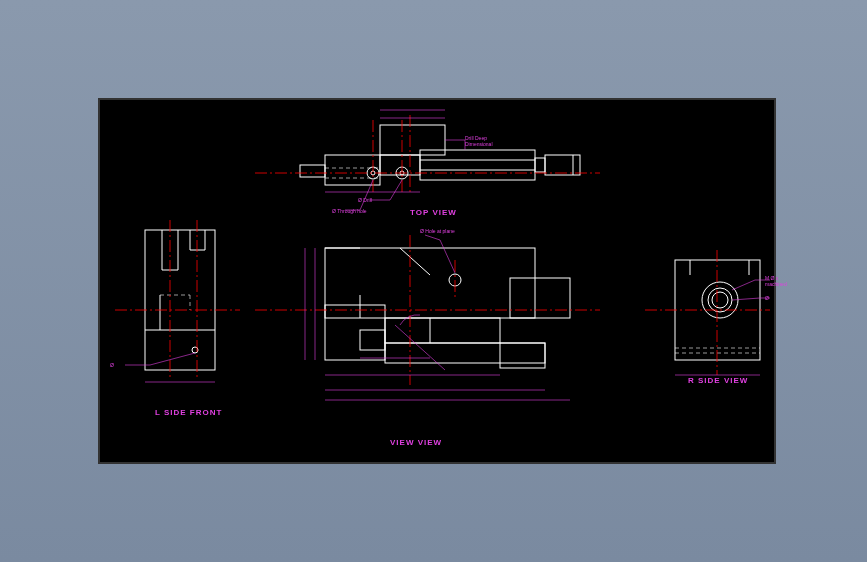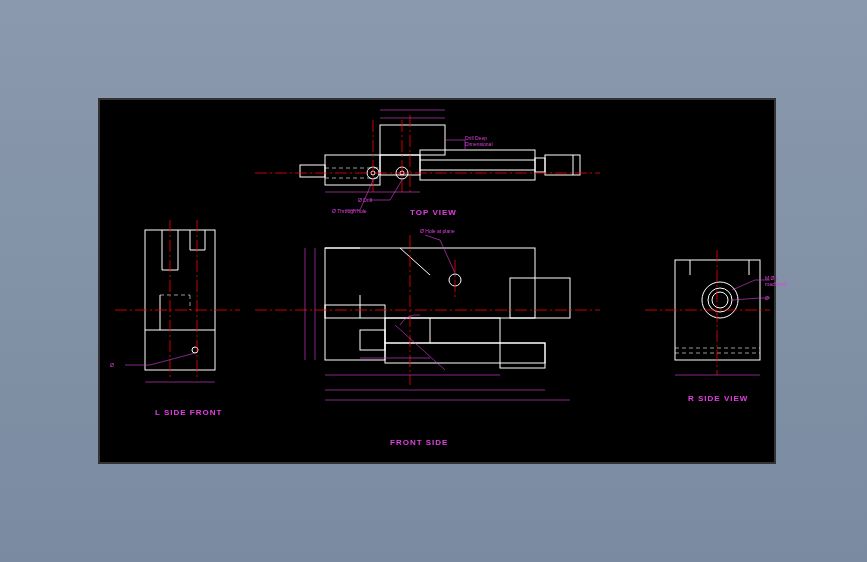--- a/index.html
+++ b/index.html
@@ -180,23 +180,23 @@
 
         <polyline class="leader" points="632,190 655,180 670,180"></polyline>
         <polyline class="leader" points="632,200 660,198 670,198"></polyline>
 
         <line class="dimline" x1="575" y1="275" x2="660" y2="275"></line>
       </g>
 
     </svg>
 
     <div class="view-label" style="left:310px; top:108px;">TOP VIEW</div>
-    <div class="view-label" style="left:290px; top:338px;">FRONT SIDE</div>
+    <div class="view-label" style="left:290px; top:338px;">VIEW VIEW</div>
     <div class="view-label" style="left:55px; top:308px;">L SIDE FRONT</div>
-    <div class="view-label" style="left:588px; top:294px;">R SIDE VIEW</div>
+    <div class="view-label" style="left:588px; top:276px;">R SIDE VIEW</div>
 
     <div class="annotation" style="left:365px; top:35px; line-height:6px;">Drill Deep<br>Dimensional</div>
     <div class="annotation" style="left:232px; top:108px;">Ø Through hole</div>
     <div class="annotation" style="left:258px; top:97px;">Ø Drill</div>
     <div class="annotation" style="left:320px; top:128px;">Ø Hole at plane</div>
     <div class="annotation" style="left:665px; top:175px; line-height:6px;">M Ø x<br>machined</div>
     <div class="annotation" style="left:665px; top:195px;">Ø</div>
 
     <div class="dim-text" style="left:10px; top:262px;">Ø</div>
     <div class="dim-text" style="left:75px; top:278px;"></div>

